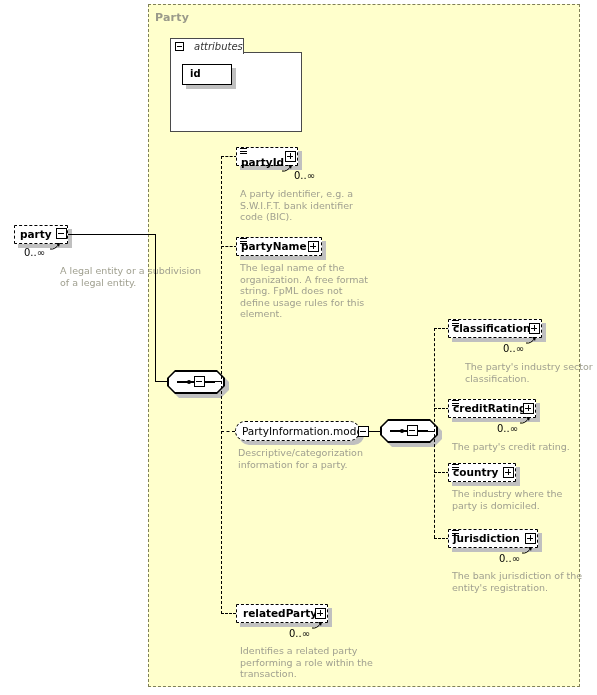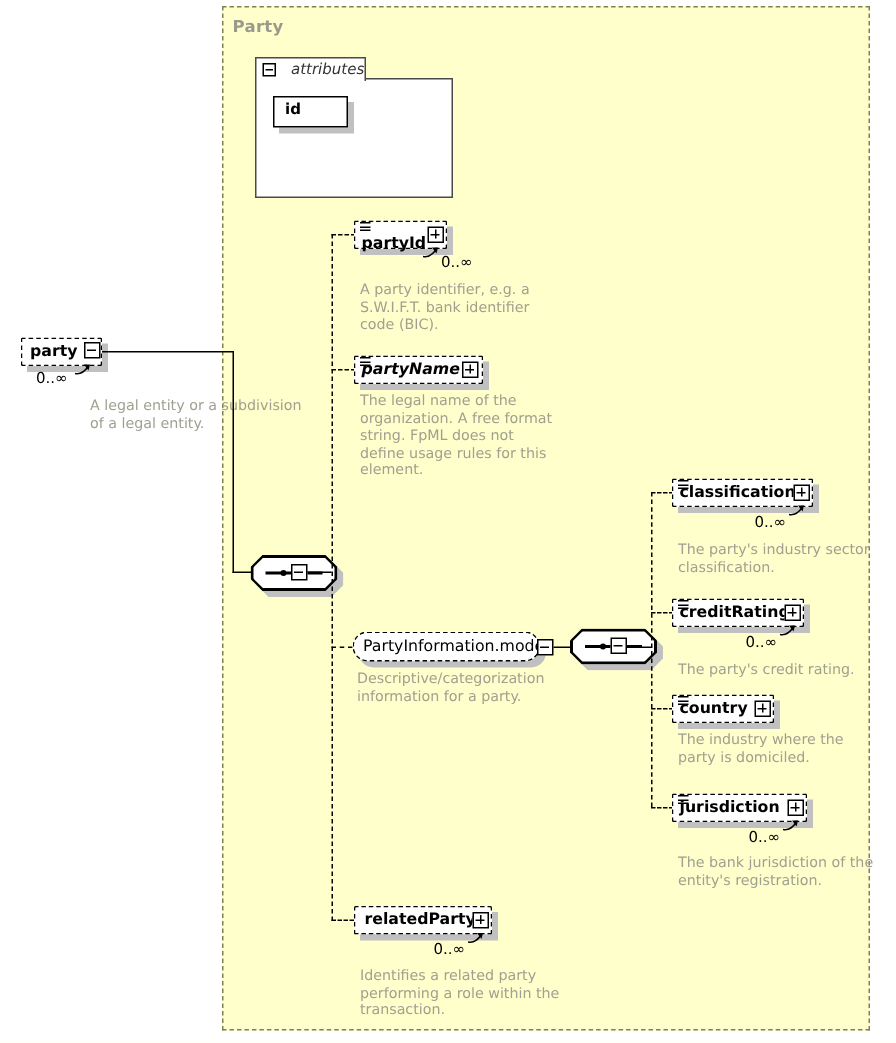--- a/index.html
+++ b/index.html
@@ -338,21 +338,21 @@
   <div class="doc" style="left:240px; top:188px; width:120px;">A party identifier, e.g. a S.W.I.F.T. bank identifier code (BIC).</div>
 
   <div class="dash-h" style="left:221px; top:246px; width:16px;"></div>
   <div class="node-shadow" style="left:240px; top:241px; width:86px;"></div>
   <div class="node" style="left:236px; top:237px; width:86px;"></div>
   <div class="node-seqicon" style="left:240px; top:238px;">
       <i></i>
       <i></i>
       <i></i>
     </div>
-  <div class="node-label" style="left:241px; top:240px;font-style:italic;">partyName</div>
+  <div class="node-label" style="left:241px; top:240px;">partyName</div>
   <div class="plus-box" style="left:308px; top:241px;"></div>
   <div class="doc" style="left:240px; top:262px; width:132px;">The legal name of the organization. A free format string. FpML does not define usage rules for this element.</div>
 
   <div class="dash-h" style="left:221px; top:431px; width:14px;"></div>
   <div class="model-shadow" style="left:239px; top:425px; width:125px;"></div>
   <div class="model-node" style="left:235px; top:421px; width:125px;"></div>
   <div class="model-label" style="left:242px; top:425px;">PartyInformation.model</div>
   <div class="minus-box2" style="left:358px; top:426px;"></div>
   <div class="doc" style="left:238px; top:447px; width:140px;">Descriptive/categorization information for a party.</div>
 
@@ -382,21 +382,21 @@
     </div>
   <div class="node-label" style="left:453px; top:322px;">classification</div>
   <div class="plus-box" style="left:529px; top:323px;"></div>
   <div class="curl" style="left:526px; top:336px;">
     <svg width="12" height="9" viewBox="0 0 12 9">
         <path d="M0 7 Q5 8 9 2" stroke="#000" stroke-width="1" fill="none"></path>
         <path d="M6 1 L10 1 L9 5 Z" fill="#000"></path>
       </svg>
   </div>
   <div class="cardinality" style="left:503px; top:343px;">0..∞</div>
-  <div class="doc" style="left:452px; top:361px; width:130px;">The party's industry sector classification.</div>
+  <div class="doc" style="left:465px; top:361px; width:130px;">The party's industry sector classification.</div>
 
   <div class="dash-h" style="left:434px; top:408px; width:15px;"></div>
   <div class="node-shadow" style="left:452px; top:403px; width:88px;"></div>
   <div class="node" style="left:448px; top:399px; width:88px;"></div>
   <div class="node-seqicon" style="left:452px; top:400px;">
       <i></i>
       <i></i>
       <i></i>
     </div>
   <div class="node-label" style="left:453px; top:402px;">creditRating</div>

